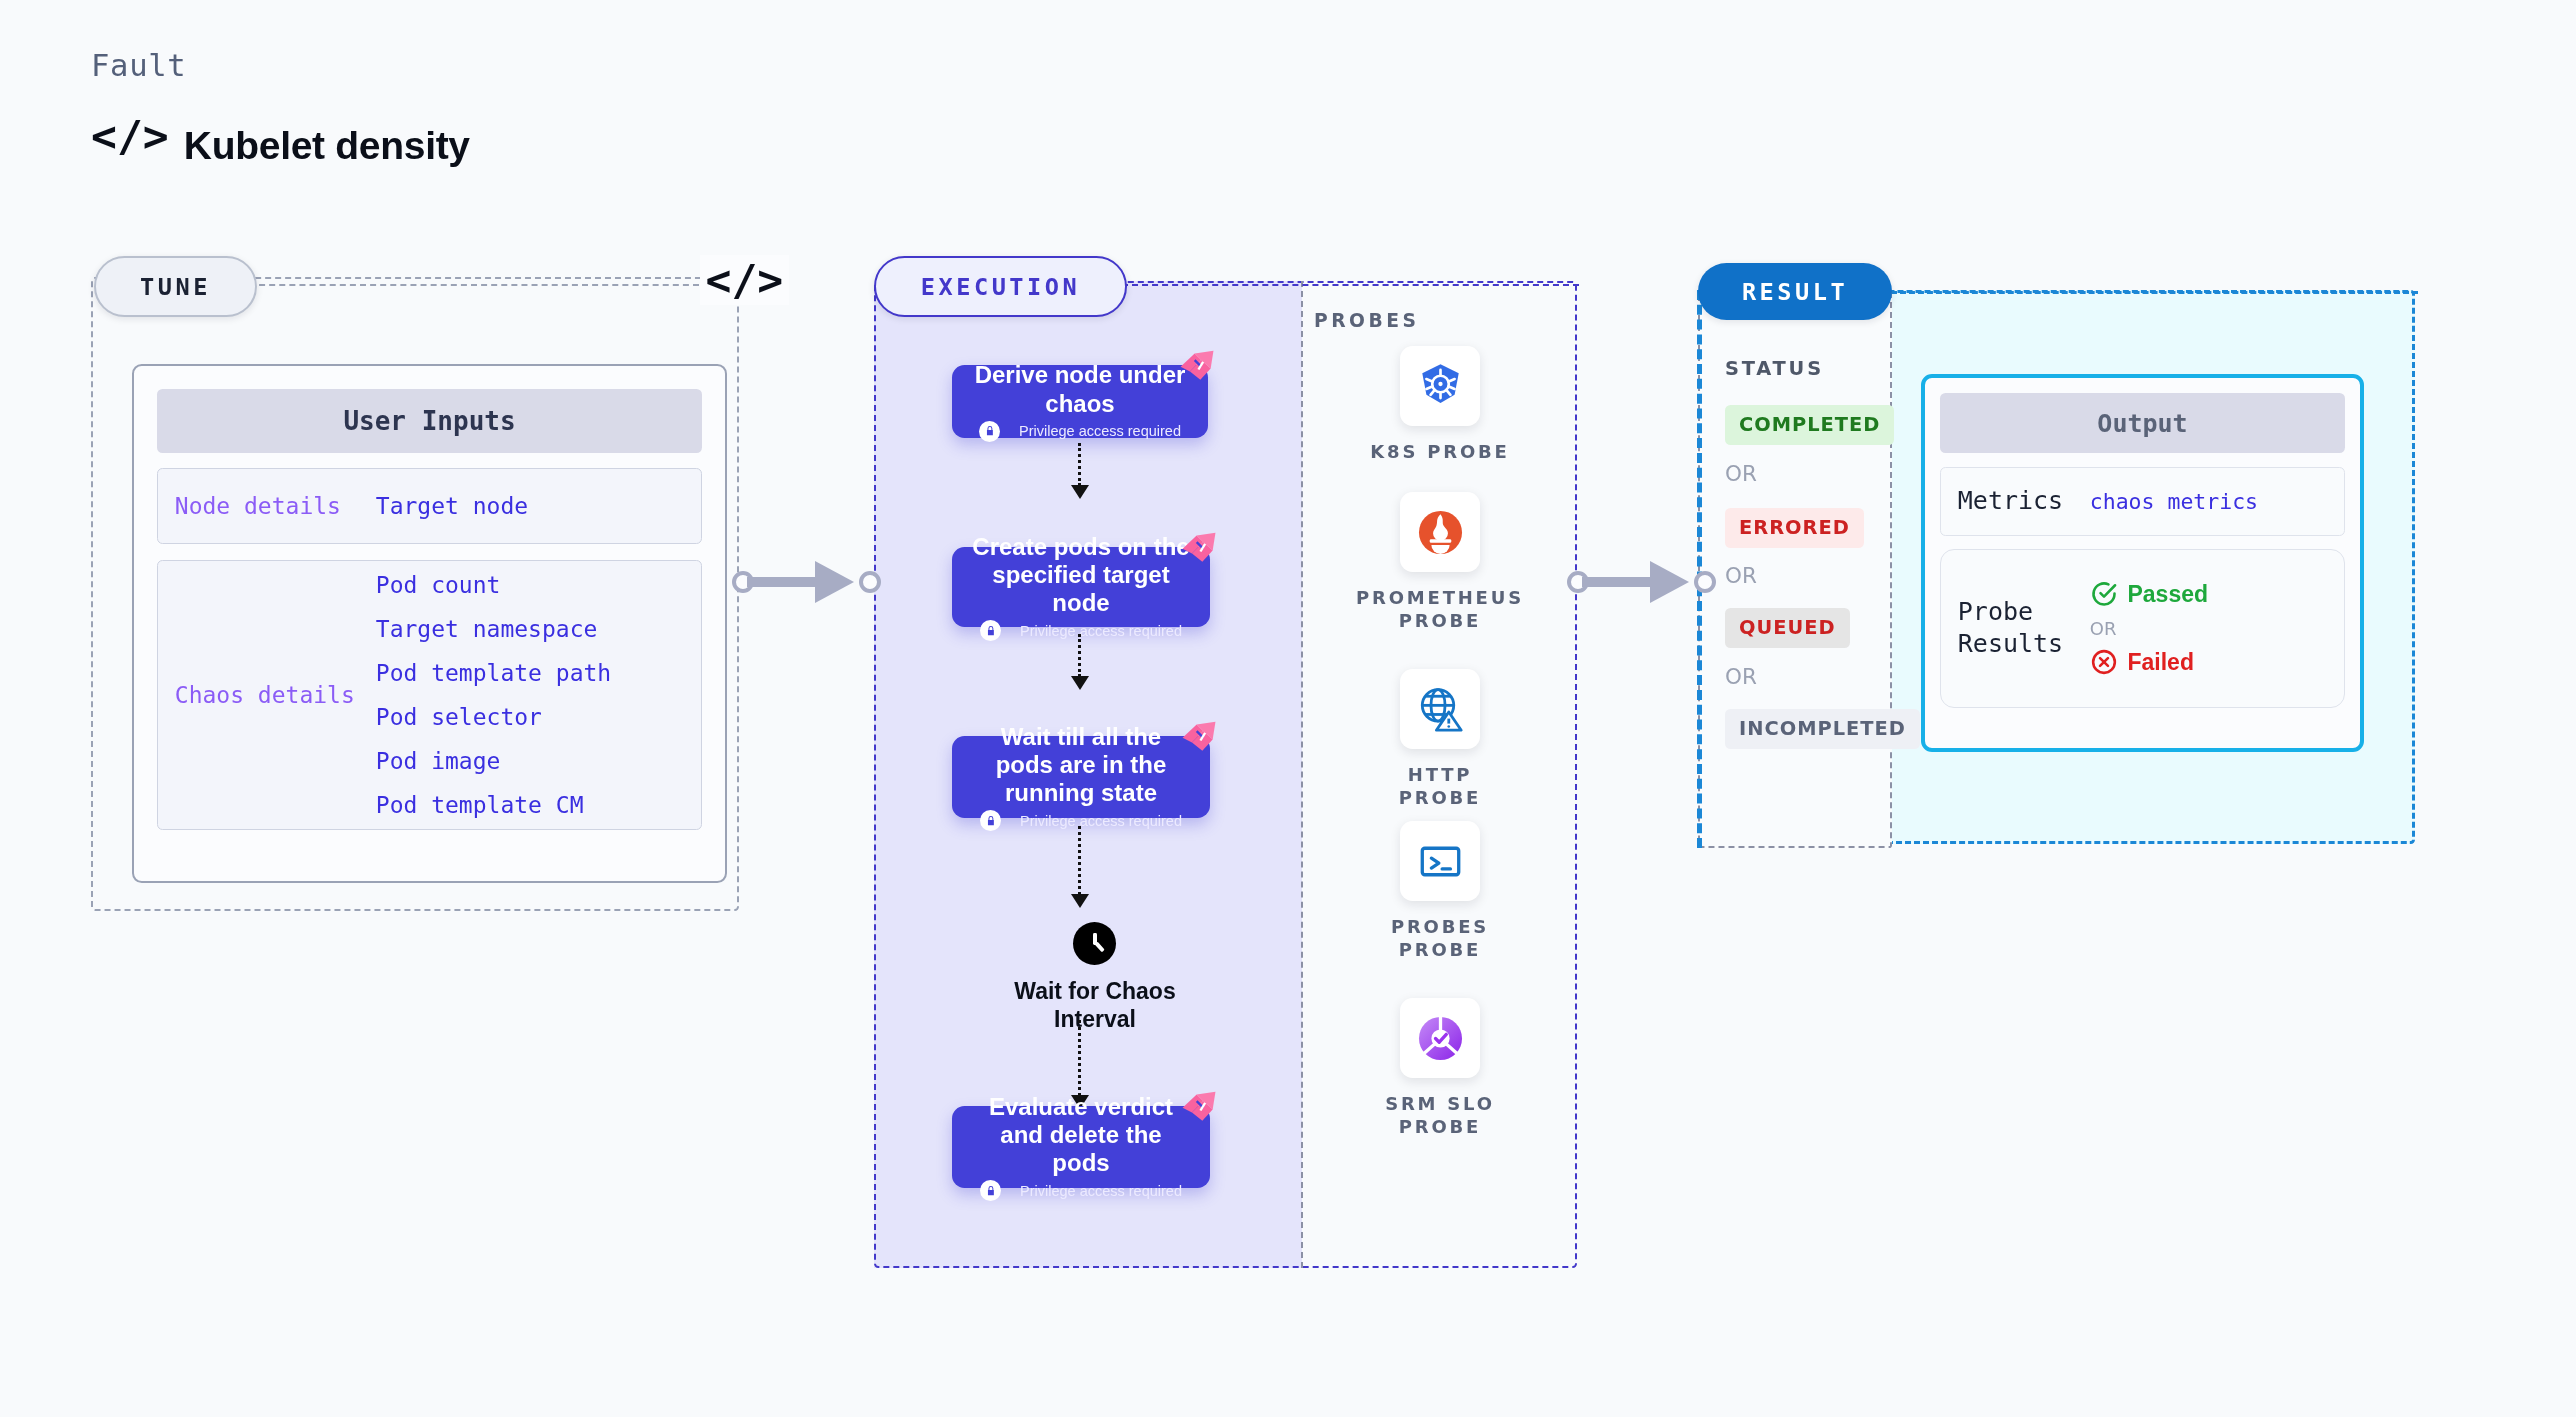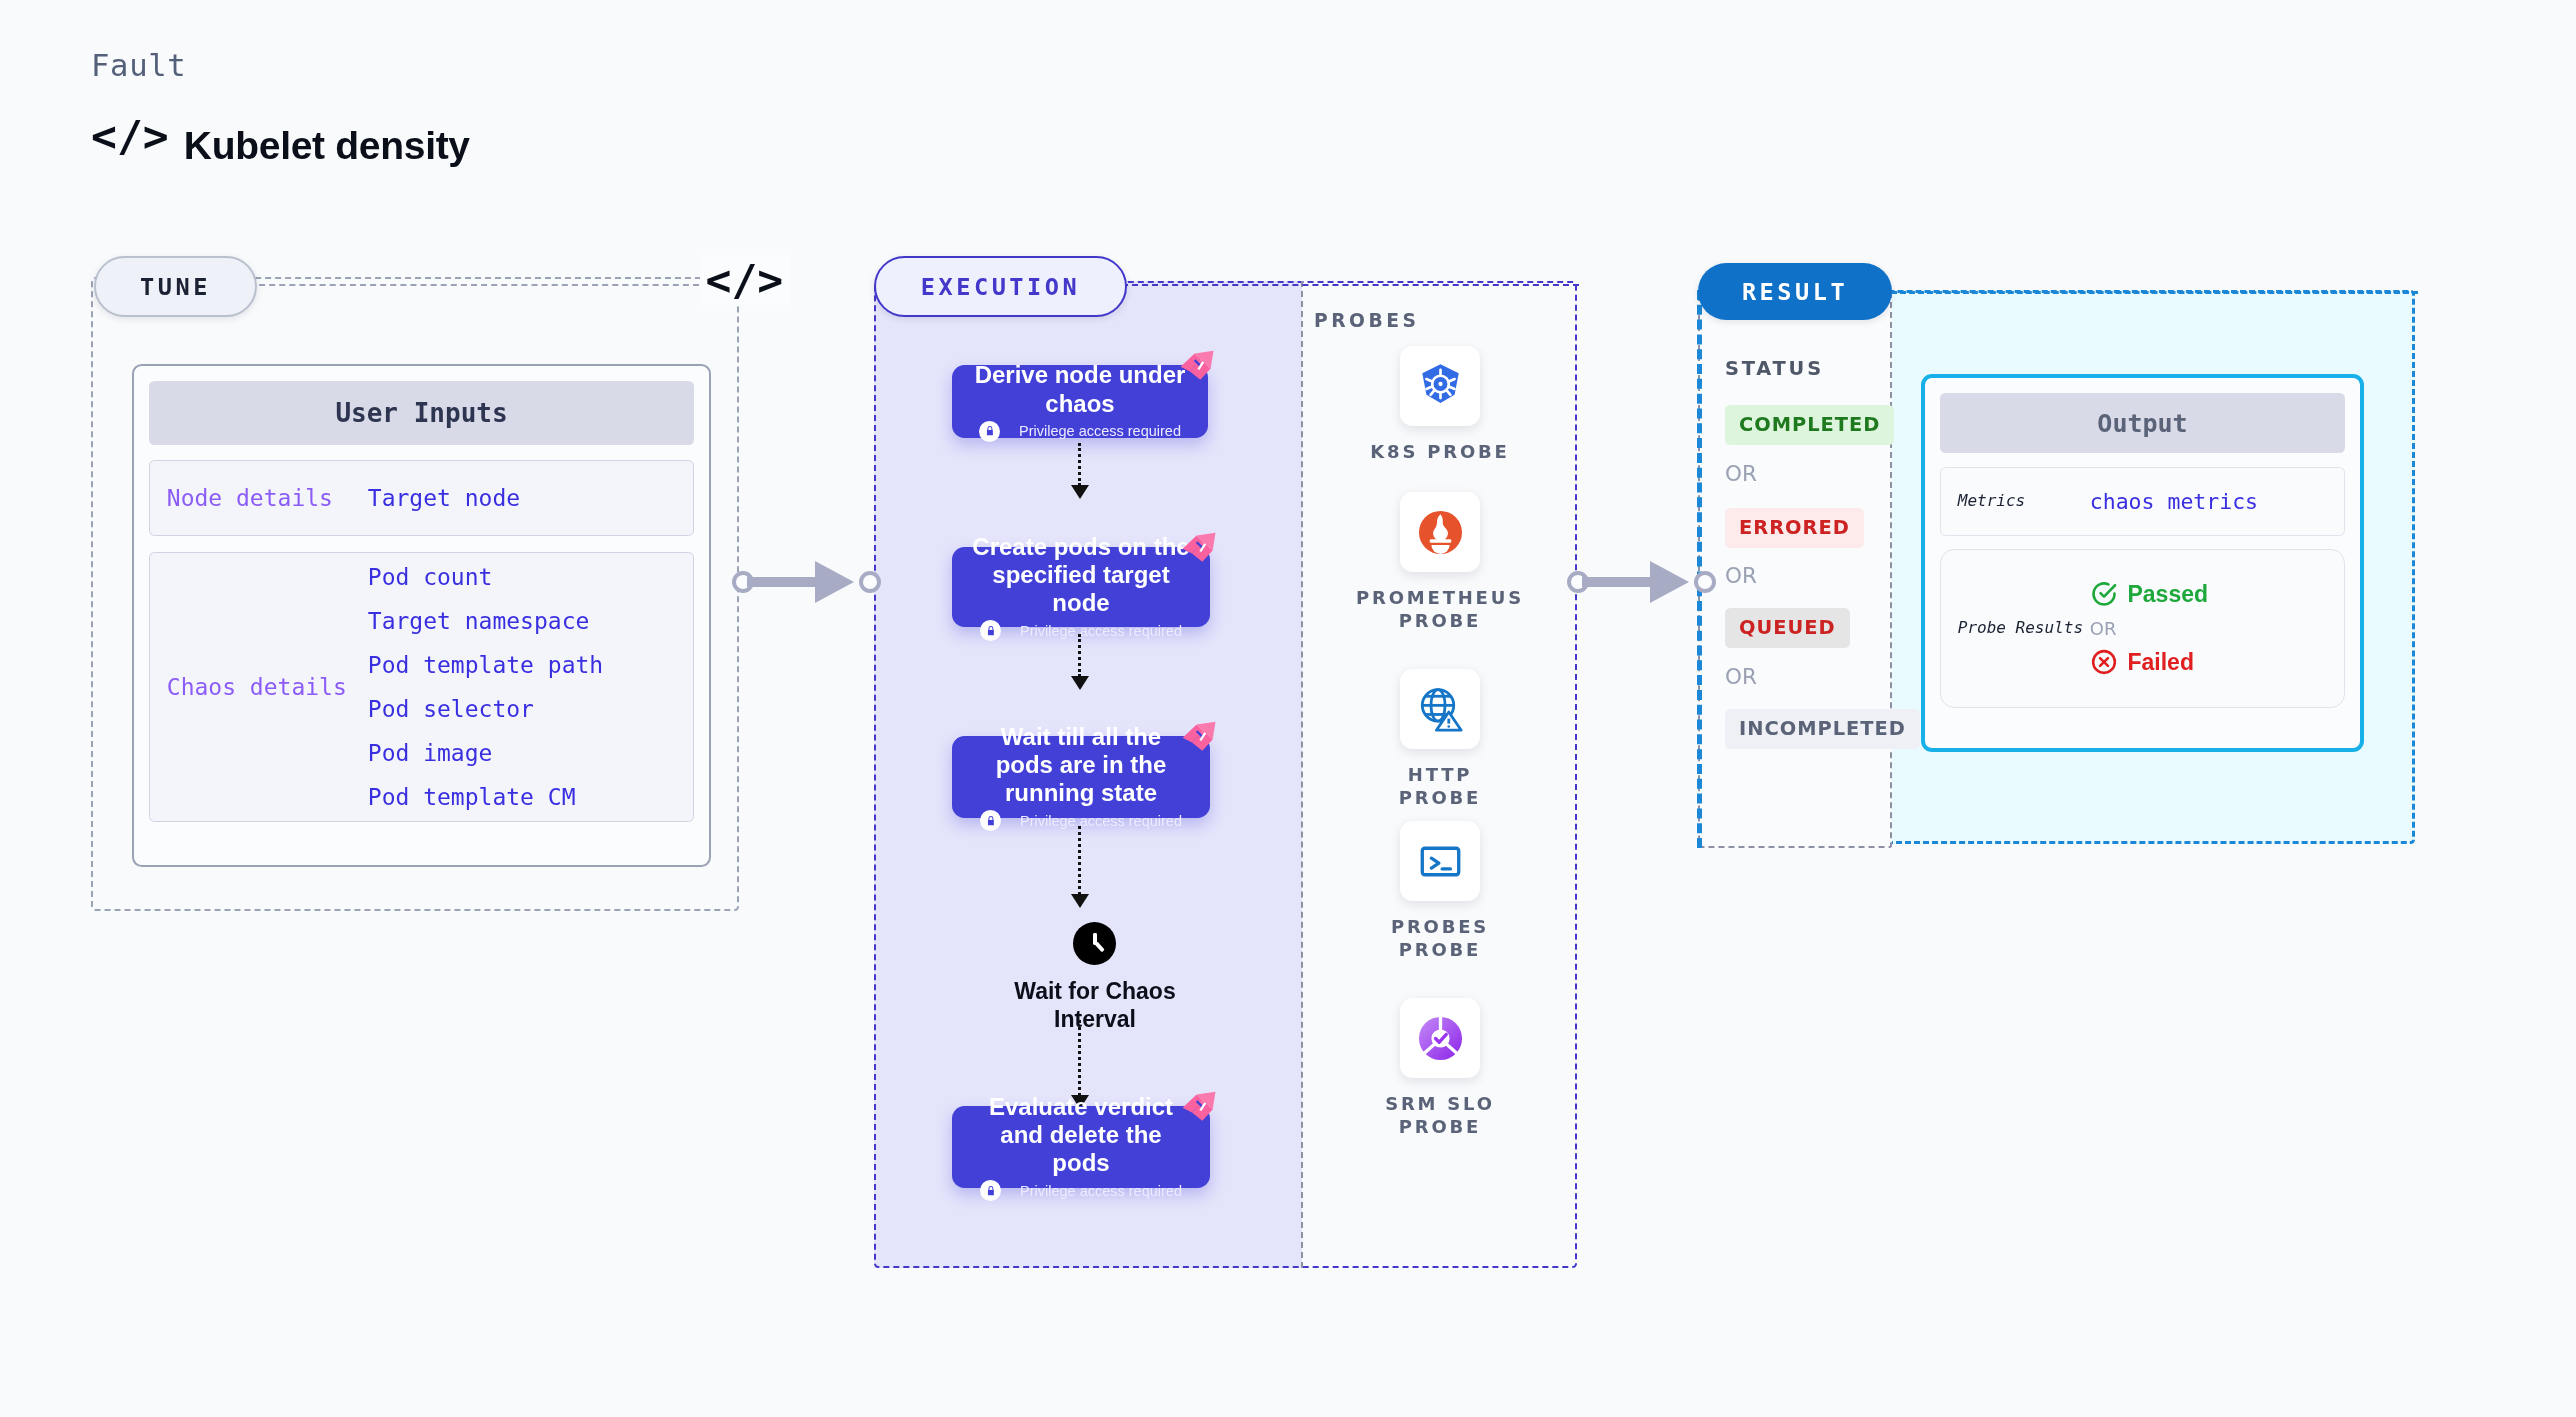--- a/index.html
+++ b/index.html
@@ -31,21 +31,21 @@
     border:2.8px dashed #9aa2b5;border-radius:4.2px;background:transparent;}
   #tune-pill{left:94px;top:256px;width:159px;height:57px;background:#eef1f7;color:#1b2233;
     border:2.1px solid #b9c0ce;font-size:23.6px;}
   #tune-dash{position:absolute;left:249px;top:284px;width:450px;height:0;border-top:2.8px dashed #9aa2b5;}
   #tune-code-glyph{position:absolute;left:700px;top:255px;font-family:"DejaVu Sans Mono",monospace;
     font-size:43px;font-weight:700;color:#0b0f19;background:#fbfcfe;padding:0 5.5px;z-index:41;}
 
   .card{
     position:absolute;background:#fbfcfe;border:2.1px solid #9aa2b5;border-radius:9.7px;
   }
-  #user-inputs-card{left:132px;top:364px;width:575px;height:499px;padding:0;}
+  #user-inputs-card{left:132px;top:364px;width:575px;height:499px;padding:8px;}
   .card-head{
     margin:15.2px 15.2px 0 15.2px;height:64px;background:#d9dae8;border-radius:5.5px;
     display:flex;align-items:center;justify-content:center;
     font-family:"DejaVu Sans Mono",monospace;font-size:26px;font-weight:700;color:#2d3550;
   }
   .sub-box{
     margin:15.2px 15.2px 0 15.2px;background:#f3f5fb;border:1.4px solid #cfd4e2;border-radius:5.5px;
     display:flex;align-items:center;padding:12.5px 16.6px;box-sizing:border-box;
   }
   .sub-label{font-family:"DejaVu Sans Mono",monospace;font-size:23px;color:#8b5cf6;width:201px;flex:none;}
@@ -127,21 +127,21 @@
 
   #output-card{position:absolute;left:1921px;top:374px;width:443px;height:378px;
     background:#fbfcfe;border:4.2px solid #17b0e8;border-radius:11px;box-sizing:border-box;z-index:20;}
   #output-head{margin:15.2px 15.2px 0 15.2px;height:60px;background:#d9dae8;border-radius:5.5px;
     display:flex;align-items:center;justify-content:center;
     font-family:"DejaVu Sans Mono",monospace;font-size:25px;font-weight:700;color:#5a6378;}
   #metrics-box{margin:14px 15.2px 0 15.2px;height:69px;background:#f9fbfd;border:1.4px solid #dfe3ec;
     border-radius:5.5px;display:flex;align-items:center;padding:0 16.6px;box-sizing:border-box;}
   #probe-results-box{margin:12.5px 15.2px 0 15.2px;height:159px;background:#f9fbfd;border:1.4px solid #dfe3ec;
     border-radius:14px;display:flex;align-items:center;padding:0 16.6px;box-sizing:border-box;}
-  .out-label{font-family:"DejaVu Sans Mono",monospace;font-size:16px;color:#1b2233;width:132px;flex:none;line-height:1.3;font-style:italic;}
+  .out-label{font-family:"DejaVu Sans Mono",monospace;font-size:25px;color:#1b2233;width:132px;flex:none;line-height:1.3;}
   .out-link{font-family:"DejaVu Sans Mono",monospace;font-size:21.5px;color:#3a2fe0;}
   .verdict-col{display:flex;flex-direction:column;gap:9.7px;}
   .verdict{display:flex;align-items:center;gap:9.7px;}
   .verdict svg{width:28px;height:28px;display:block;flex:none;}
   .verdict-text{font-size:23px;font-weight:700;}
   .verdict-or{font-family:"DejaVu Sans",sans-serif;font-size:18px;color:#9aa1b2;}
 </style>
 </head>
 <body>
 

